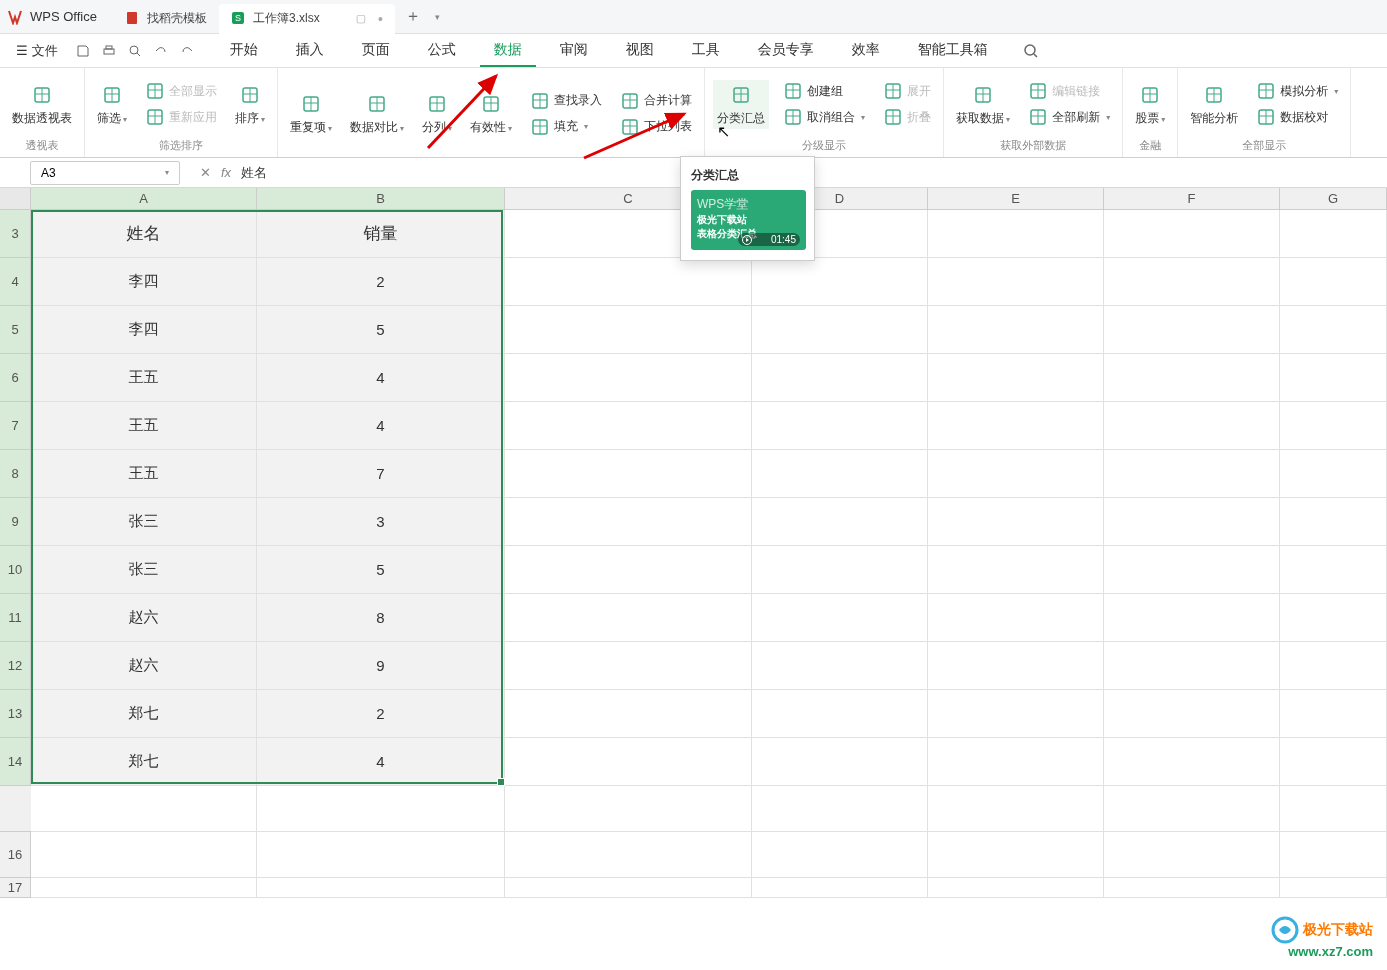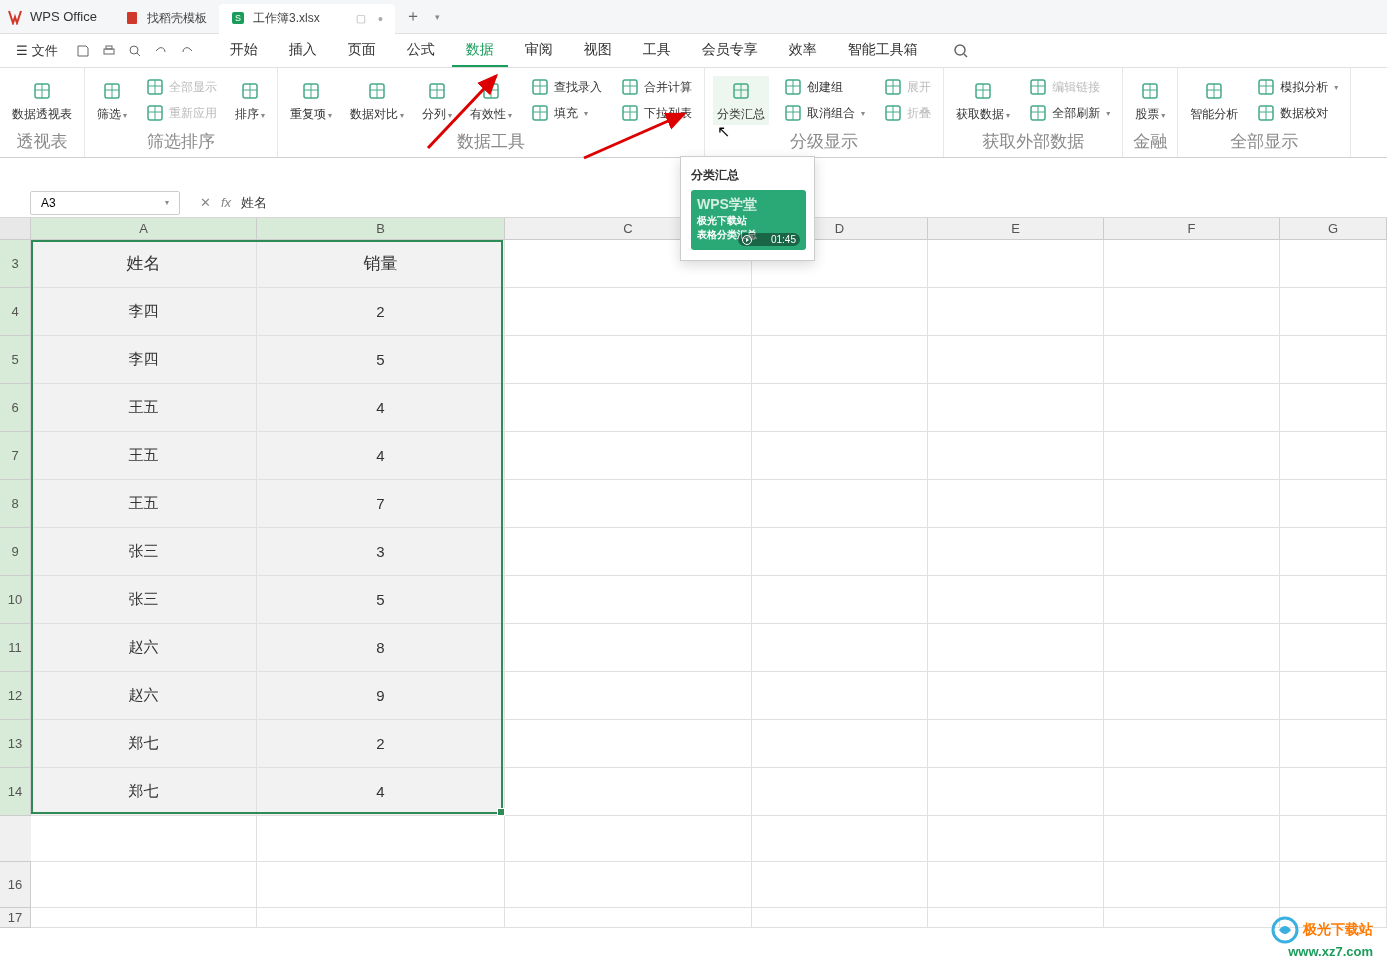--- a/index.html
+++ b/index.html
@@ -13,39 +13,39 @@
 .tab.active { background: #fff; }
 .tab-icon { width: 16px; height: 16px; display: inline-block; }
 .tab-add { font-size: 16px; color: #666; padding: 0 10px; }
 .tab-adddrop { font-size: 9px; color: #888; padding: 0 4px; }
 
 
 .menu-bar { height: 34px; background: #fff; display: flex; align-items: center; border-bottom: 1px solid #e0e0e0; padding-left: 10px; }
 .menu-file { display:flex; align-items:center; gap:4px; padding:4px 6px; font-size:13px; color:#333; }
 .quick-icons { display: flex; gap: 8px; margin-left: 10px; }
 .quick-icon { width: 18px; height: 18px; color: #666; display:flex; align-items:center; justify-content:center; }
-.menu-items { display: flex; margin-left: 20px; gap: 3px; }
+.menu-items { display: flex; margin-left: 20px; gap: 10px; }
 .menu-item { padding: 6px 14px; font-size: 14px; color: #333; cursor: pointer; position: relative; }
 .menu-item.active { color: #1a9c5b; border-bottom: 2px solid #1a9c5b; }
 
 
 .ribbon { height: 90px; background: #fff; display: flex; border-bottom: 1px solid #d0d0d0; }
 .ribbon-group { display: flex; flex-direction: column; border-right: 1px solid #e8e8e8; padding: 4px 8px 2px 8px; }
 .ribbon-row { display: flex; gap: 10px; align-items: center; flex: 1; }
 .ribbon-btn { display: flex; flex-direction: column; align-items: center; font-size: 12px; color: #333; padding: 2px 4px; gap: 2px; }
 .ribbon-btn-h { display: flex; flex-direction: row; align-items: center; gap: 4px; font-size: 12px; color: #333; padding: 2px 4px; }
 .ribbon-btn-h.disabled { color: #bbb; }
 .ribbon-icon { width: 20px; height: 20px; display:flex; align-items:center; justify-content:center; }
 .ribbon-icon-lg { width: 26px; height: 26px; display:flex; align-items:center; justify-content:center; }
-.ribbon-caption { text-align: center; font-size: 17px; color: #8a8a8a; padding: 2px 0; }
+.ribbon-caption { text-align: center; font-size: 11px; color: #8a8a8a; padding: 2px 0; }
 .ribbon-col { display:flex; flex-direction:column; gap:2px; }
 .drop { font-size: 8px; color: #888; margin-left: 2px; }
 
 
-.formula-bar { height: 30px; background: #fff; display: flex; align-items: center; border-bottom: 1px solid #d8d8d8; margin-top: 30px; }
+.formula-bar { height: 30px; background: #fff; display: flex; align-items: center; border-bottom: 1px solid #d8d8d8; }
 .name-box { width: 150px; height: 24px; border: 1px solid #ccc; margin-left: 30px; display: flex; align-items: center; padding: 0 10px; font-size: 12px; justify-content: space-between; border-radius: 2px;}
 .name-box-drop { font-size: 8px; color: #888; }
 .fx-icons { display: flex; gap: 10px; margin-left: 20px; align-items: center; }
 .fx-icon { color: #888; font-size: 13px; }
 .formula-input { flex: 1; padding: 0 10px; font-size: 13px; color: #333; }
 
 
 .sheet-area { position: relative; }
 .col-headers { display: flex; height: 22px; background: #f0f0f0; border-bottom: 1px solid #ccc; }
 .corner { width: 31px; background: #e8e8e8; border-right: 1px solid #ccc; }
@@ -311,21 +311,20 @@
               <svg width="20" height="20">
                 <rect x="3" y="3" width="14" height="14" rx="2" fill="none" stroke="#4a8" stroke-width="1.5"></rect>
                 <line x1="3" y1="9" x2="17" y2="9" stroke="#4a8"></line>
                 <line x1="10" y1="3" x2="10" y2="17" stroke="#4a8"></line>
               </svg>
             </span>
             <span>下拉列表</span>
           </div>
         </div>
       </div>
-      <div class="ribbon-caption">数据工具</div>
     </div>
     <div class="ribbon-group">
       <div class="ribbon-row">
         <div class="ribbon-btn" style="background: rgb(238, 246, 240);">
           <span class="ribbon-icon-lg">
             <svg width="20" height="20">
               <rect x="3" y="3" width="14" height="14" rx="2" fill="none" stroke="#4a8" stroke-width="1.5"></rect>
               <line x1="3" y1="9" x2="17" y2="9" stroke="#4a8"></line>
               <line x1="10" y1="3" x2="10" y2="17" stroke="#4a8"></line>
             </svg>
@@ -670,21 +669,21 @@
       <marker id="ah2" markerWidth="8" markerHeight="8" refX="6" refY="3" orient="auto">
         <path d="M0,0 L7,3 L0,6 Z" fill="#d00"></path>
       </marker>
     </defs>
   <line x1="8" y1="52" x2="108" y2="8" stroke="#d00" stroke-width="3" marker-end="url(#ah2)"></line>
 </svg>
 
 <div class="tooltip">
   <div class="tooltip-title">分类汇总</div>
   <div class="tooltip-video">
-    <div style="font-size:14px;opacity:0.8;font-weight:bold;">WPS学堂</div>
+    <div style="font-size:12px;opacity:0.8;">WPS学堂</div>
     <div style="font-weight:bold;">极光下载站</div>
     <div style="font-weight:bold;">表格分类汇总</div>
     <div class="tooltip-video-dur">
       <svg width="10" height="10">
           <circle cx="5" cy="5" r="4.5" fill="none" stroke="#fff"></circle>
           <path d="M4 3 L7 5 L4 7 Z" fill="#fff"></path>
         </svg>
       <span>01:45</span>
     </div>
   </div>

